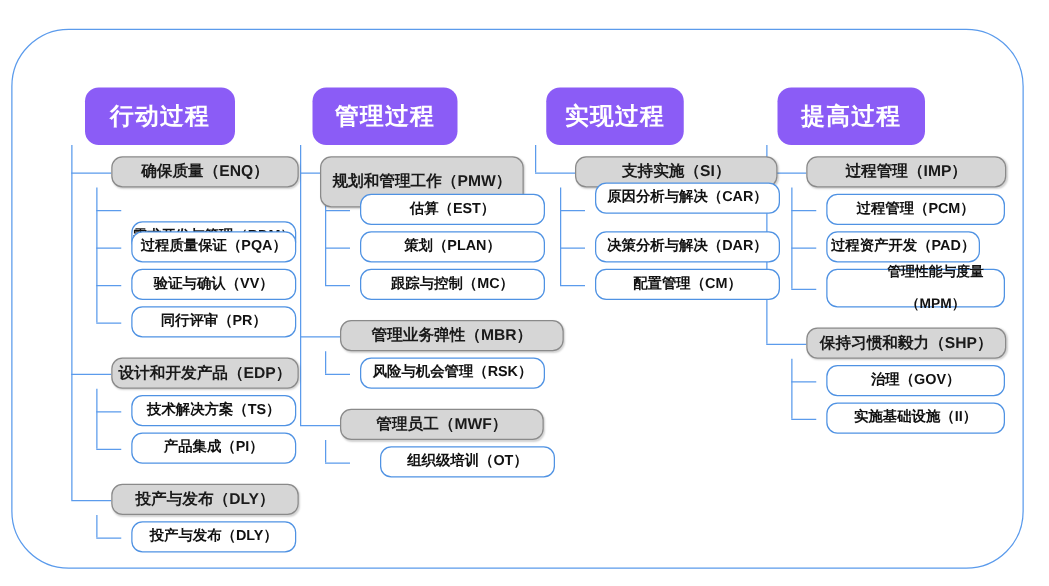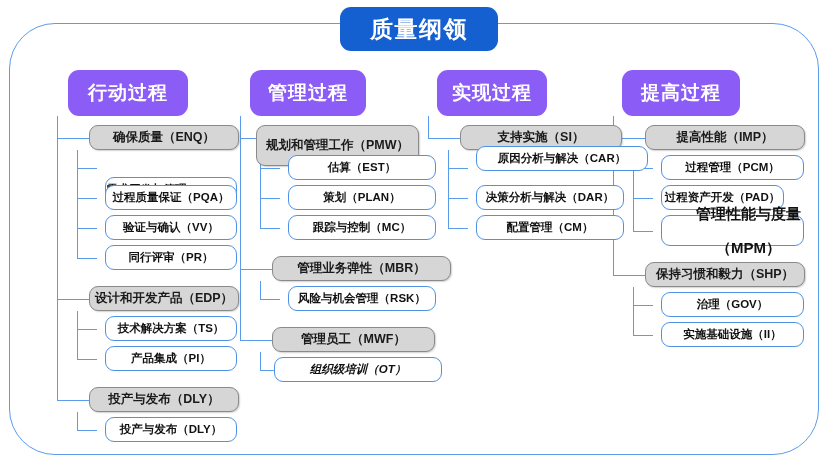--- a/index.html
+++ b/index.html
@@ -84,30 +84,29 @@
     border: 1.3px solid #4f92e3;
     border-radius: 9px;
     display: flex; align-items: center; justify-content: center;
     text-align: center;
     color: #111111;
     font-size: 11.5px;
     font-weight: 700;
     line-height: 1.15;
     z-index: 3;
   }
-  .node-child.two-line { font-size: 15px; padding-left: 32px; }
+  .node-child.two-line { font-size: 11px; padding-left: 32px; }
 </style>
 </head>
 <body>
 
 <div id="stage">
 
   <div class="outer-frame"></div>
 
-  <div class="title-box">质量纲领</div>
 
   <div id="layers">
       <div class="col-header" style="left: 68px; top: 70px; width: 120px;">行动过程</div>
       <div class="node-parent" style="left: 89px; top: 125px; width: 150px; height: 25px;">确保质量（ENQ）</div>
       <div class="ln h" style="left: 57px; top: 137.5px; width: 32px;"></div>
       <div class="node-child" style="left: 105px; top: 155px; width: 132px; height: 25px; margin-top: 22px;">需求开发与管理（RDM）</div>
       <div class="ln h" style="left: 77px; top: 167.5px; width: 20px;"></div>
       <div class="node-child" style="left: 105px; top: 185px; width: 132px; height: 25px;">过程质量保证（PQA）</div>
       <div class="ln h" style="left: 77px; top: 197.5px; width: 20px;"></div>
       <div class="node-child" style="left: 105px; top: 215px; width: 132px; height: 25px;">验证与确认（VV）</div>
@@ -138,37 +137,37 @@
       <div class="node-child" style="left: 288px; top: 215px; width: 148px; height: 25px;">跟踪与控制（MC）</div>
       <div class="ln h" style="left: 260px; top: 227.5px; width: 20px;"></div>
       <div class="ln v" style="left: 260px; top: 150px; height: 77.5px;"></div>
       <div class="node-parent" style="left: 272px; top: 256px; width: 179px; height: 25px;">管理业务弹性（MBR）</div>
       <div class="ln h" style="left: 240px; top: 268.5px; width: 32px;"></div>
       <div class="node-child" style="left: 288px; top: 286px; width: 148px; height: 25px;">风险与机会管理（RSK）</div>
       <div class="ln h" style="left: 260px; top: 298.5px; width: 20px;"></div>
       <div class="ln v" style="left: 260px; top: 281px; height: 17.5px;"></div>
       <div class="node-parent" style="left: 272px; top: 327px; width: 163px; height: 25px;">管理员工（MWF）</div>
       <div class="ln h" style="left: 240px; top: 339.5px; width: 32px;"></div>
-      <div class="node-child" style="left: 274px; top: 357px; width: 168px; height: 25px; font-style: italic;">组织级培训（OT）</div>
+      <div class="node-child" style="left: 304px; top: 357px; width: 140px; height: 25px;">组织级培训（OT）</div>
       <div class="ln h" style="left: 260px; top: 369.5px; width: 20px;"></div>
       <div class="ln v" style="left: 260px; top: 352px; height: 17.5px;"></div>
       <div class="ln v" style="left: 240px; top: 116px; height: 223.5px;"></div>
       <div class="col-header" style="left: 437px; top: 70px; width: 110px;">实现过程</div>
       <div class="node-parent" style="left: 460px; top: 125px; width: 162px; height: 25px;">支持实施（SI）</div>
       <div class="ln h" style="left: 428px; top: 137.5px; width: 32px;"></div>
-      <div class="node-child" style="left: 476px; top: 146px; width: 172px; height: 25px;">原因分析与解决（CAR）</div>
+      <div class="node-child" style="left: 476px; top: 146px; width: 148px; height: 25px;">原因分析与解决（CAR）</div>
       <div class="ln h" style="left: 448px; top: 167.5px; width: 20px;"></div>
       <div class="node-child" style="left: 476px; top: 185px; width: 148px; height: 25px;">决策分析与解决（DAR）</div>
       <div class="ln h" style="left: 448px; top: 197.5px; width: 20px;"></div>
       <div class="node-child" style="left: 476px; top: 215px; width: 148px; height: 25px;">配置管理（CM）</div>
       <div class="ln h" style="left: 448px; top: 227.5px; width: 20px;"></div>
       <div class="ln v" style="left: 448px; top: 150px; height: 77.5px;"></div>
       <div class="ln v" style="left: 428px; top: 116px; height: 21.5px;"></div>
       <div class="col-header" style="left: 622px; top: 70px; width: 118px;">提高过程</div>
-      <div class="node-parent" style="left: 645px; top: 125px; width: 160px; height: 25px;">提高性能（IMP）</div>
+      <div class="node-parent" style="left: 645px; top: 125px; width: 160px; height: 25px;">过程管理（IMP）</div>
       <div class="ln h" style="left: 613px; top: 137.5px; width: 32px;"></div>
       <div class="node-child" style="left: 661px; top: 155px; width: 143px; height: 25px;">过程管理（PCM）</div>
       <div class="ln h" style="left: 633px; top: 167.5px; width: 20px;"></div>
       <div class="node-child" style="left: 661px; top: 185px; width: 123px; height: 25px;">过程资产开发（PAD）</div>
       <div class="ln h" style="left: 633px; top: 197.5px; width: 20px;"></div>
       <div class="node-child two-line" style="left: 661px; top: 215px; width: 143px; height: 31px; display: flex; flex-direction: column;">
         <span>管理性能与度量</span>
         <br>
         <span>（MPM）</span>
       </div>

